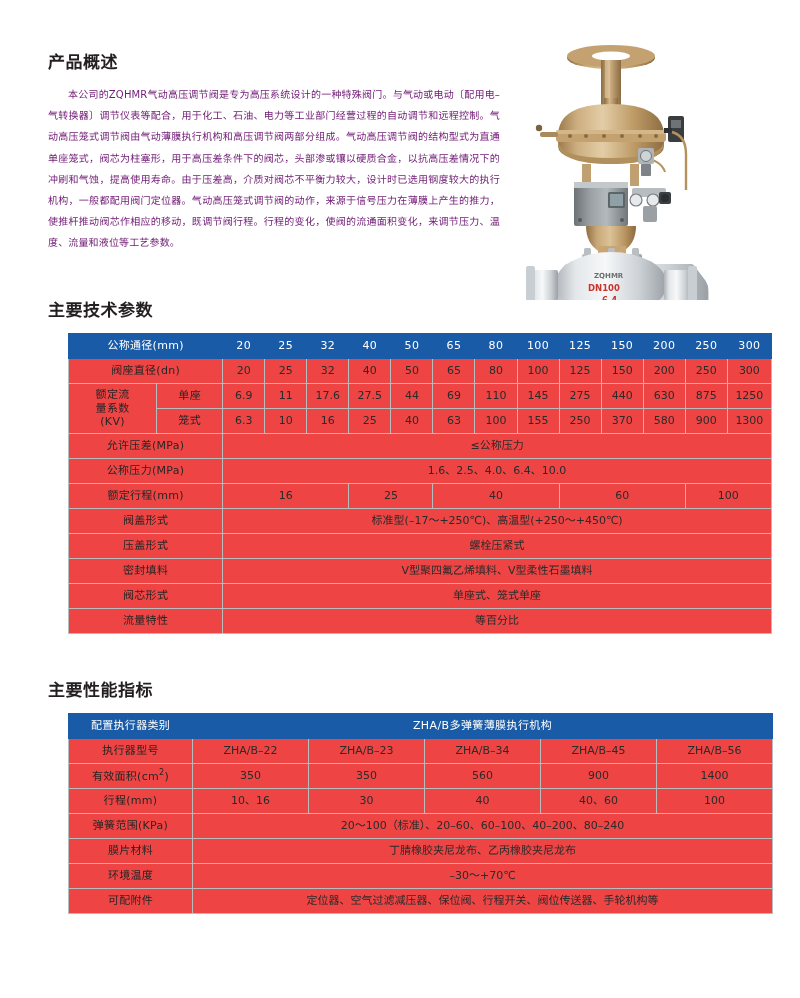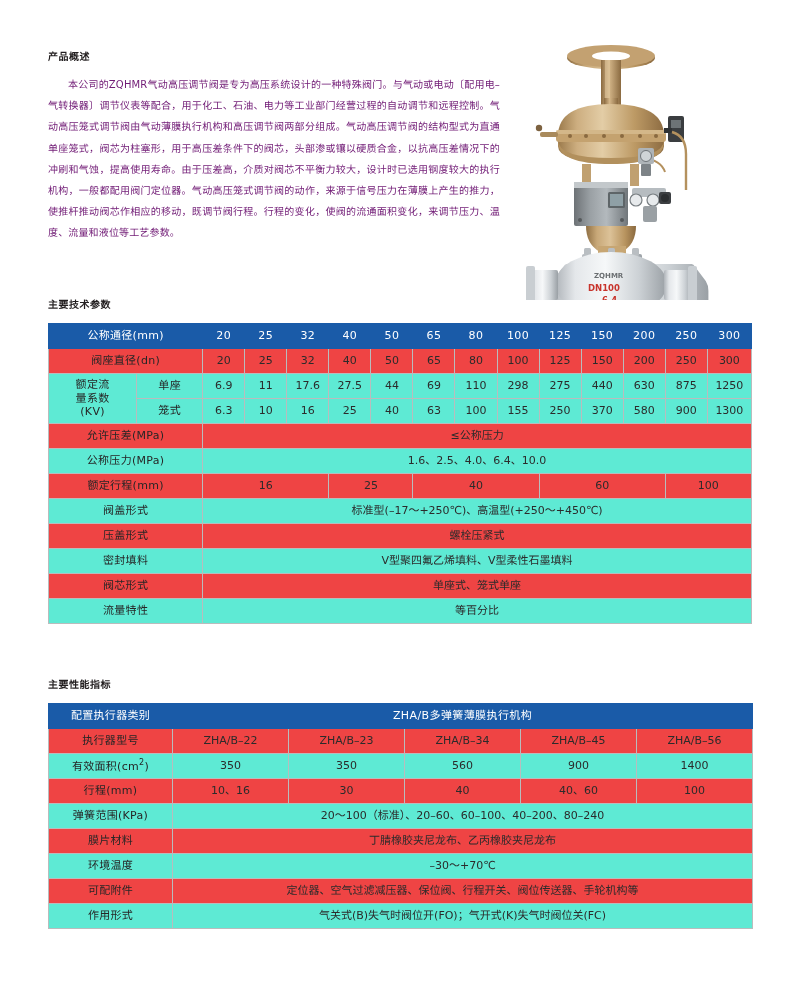--- a/index.html
+++ b/index.html
@@ -17,21 +17,21 @@
   }
   .page {
     position: relative;
     width: 800px;
     height: 998px;
     overflow: hidden;
   }
 
   
   .section-title {
-    font-size: 10px;
+    font-size: 17px;
     font-weight: bold;
     color: #231f20;
     letter-spacing: .5px;
   }
 
   
   .intro {
     position: absolute;
     left: 48px;
     top: 48px;
@@ -63,20 +63,21 @@
   #tbl-spec-wrap { top: 296px; }
   #tbl-perf-wrap { top: 676px; }
   .tbl-wrap .section-title { margin: 0 0 12px 0; }
 
   table.spec {
     width: 704px;
     border-collapse: collapse;
     table-layout: fixed;
     font-size: 11px;
     color: #2b2b2b;
+    margin-left: 20px;
   }
   table.spec td, table.spec th {
     border: 1px solid #b9bcbd;
     text-align: center;
     vertical-align: middle;
     padding: 0 2px;
     font-weight: normal;
     line-height: 1.25;
     white-space: nowrap;
   }
@@ -91,21 +92,21 @@
     letter-spacing: .4px;
   }
   .hdr.sep { border-left: 1px solid #5f92c8 !important; }
   
   .lbl {
     font-weight: bold;
     letter-spacing: .3px;
     color: #262626;
   }
   .hdr.lbl { color: #ffffff; }
-  .shade { background: #5eead4; }
+  .shade { background: #ef4444; }
   .white { background: #ef4444; }
   
   .divider-l { border-left: 1.6px solid #6d6f70 !important; }
   .row-top-strong td { border-top: 1.6px solid #86888a; }
   .tbl-end td { border-bottom: 1.6px solid #86888a; }
 
   .sup { font-size: 8px; vertical-align: super; }
 </style>
 </head>
 <body>
@@ -312,21 +313,21 @@
             <div>(KV)</div>
           </td>
           <td class="lbl">单座</td>
           <td class="divider-l">6.9</td>
           <td>11</td>
           <td>17.6</td>
           <td>27.5</td>
           <td>44</td>
           <td>69</td>
           <td>110</td>
-          <td>298</td>
+          <td>145</td>
           <td>275</td>
           <td>440</td>
           <td>630</td>
           <td>875</td>
           <td>1250</td>
         </tr>
 
         <tr class="shade">
           <td class="lbl">笼式</td>
           <td class="divider-l">6.3</td>
@@ -440,21 +441,17 @@
           <td class="divider-l" colspan="5">丁腈橡胶夹尼龙布、乙丙橡胶夹尼龙布</td>
         </tr>
         <tr class="shade">
           <td class="lbl">环境温度</td>
           <td class="divider-l" colspan="5">–30～+70℃</td>
         </tr>
         <tr class="white">
           <td class="lbl">可配附件</td>
           <td class="divider-l" colspan="5">定位器、空气过滤减压器、保位阀、行程开关、阀位传送器、手轮机构等</td>
         </tr>
-        <tr class="shade tbl-end">
-          <td class="lbl">作用形式</td>
-          <td class="divider-l" colspan="5">气关式(B)失气时阀位开(FO)；气开式(K)失气时阀位关(FC)</td>
-        </tr>
       </tbody>
     </table>
   </div>
 
 </div>
 
 </body></html>

